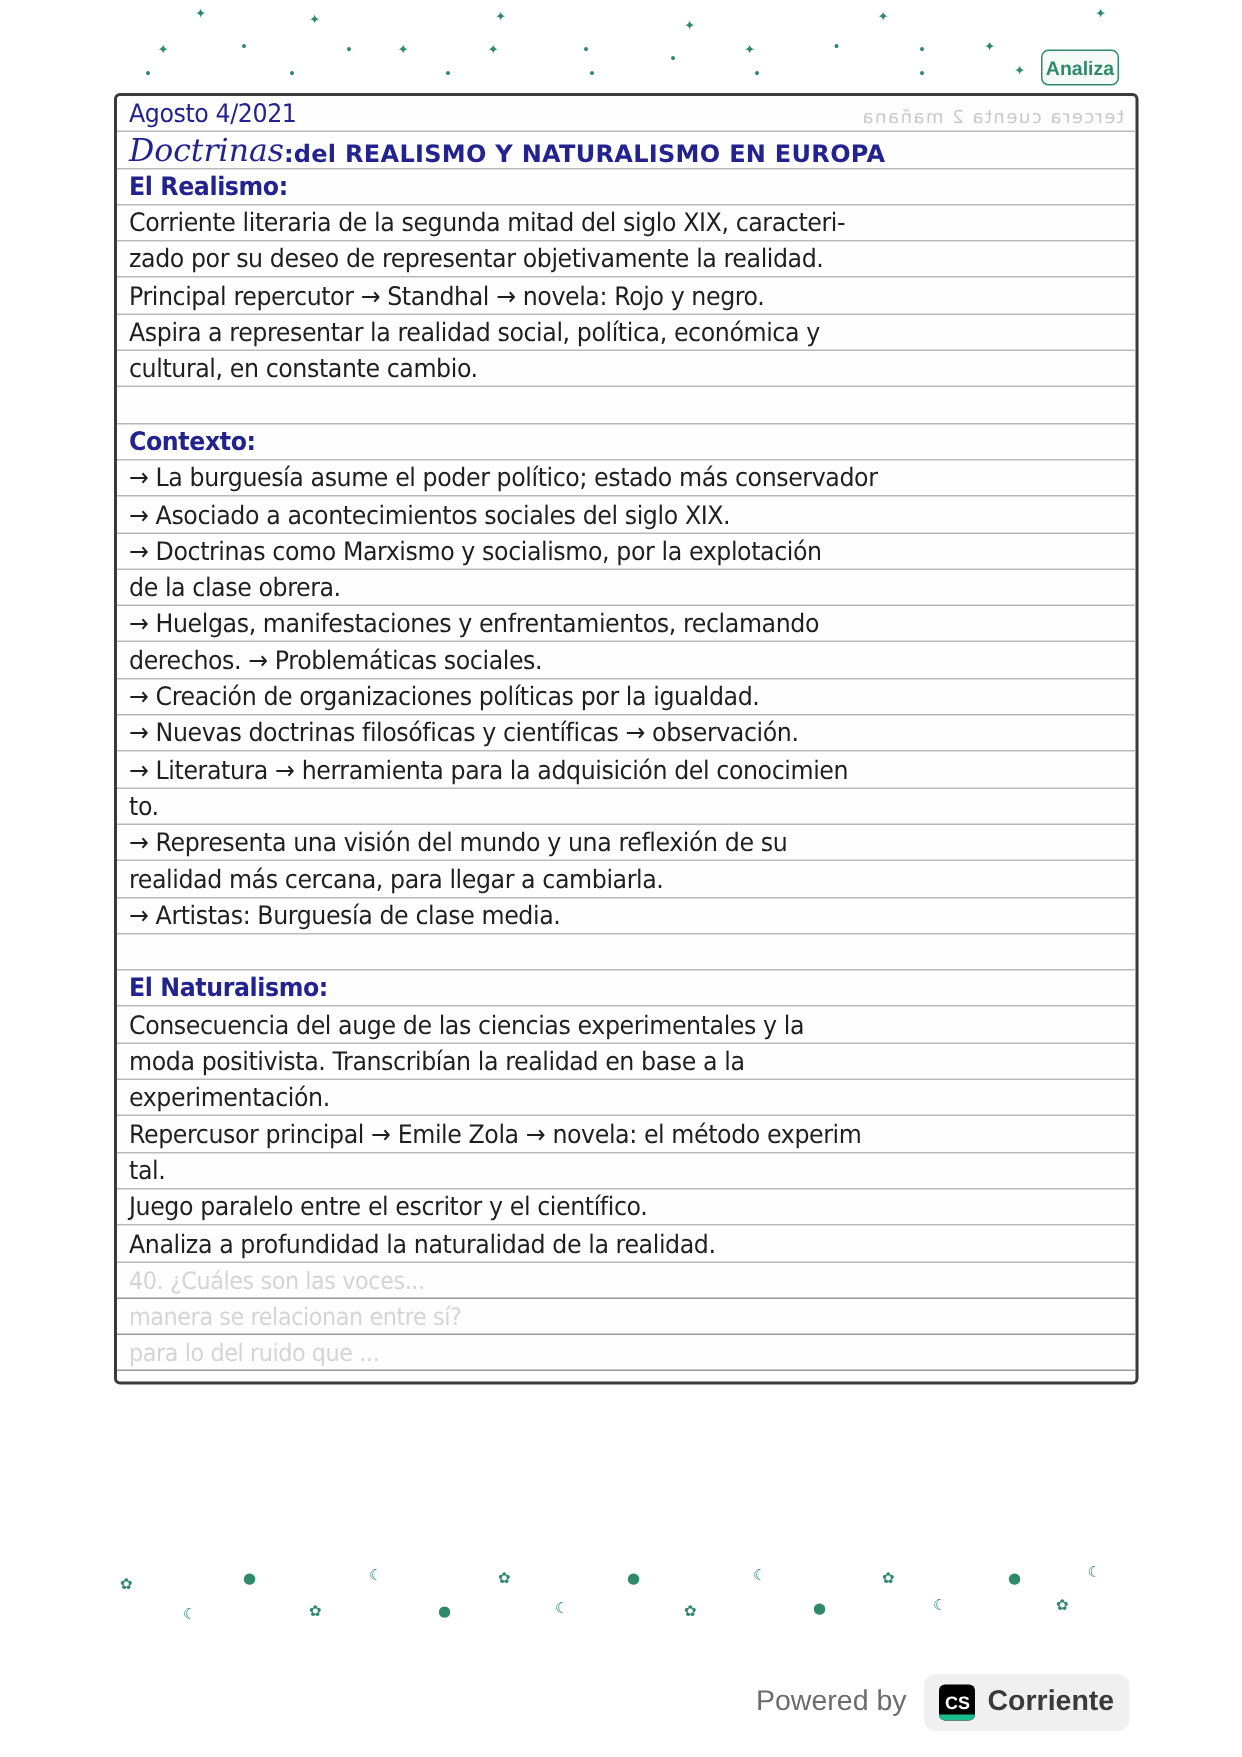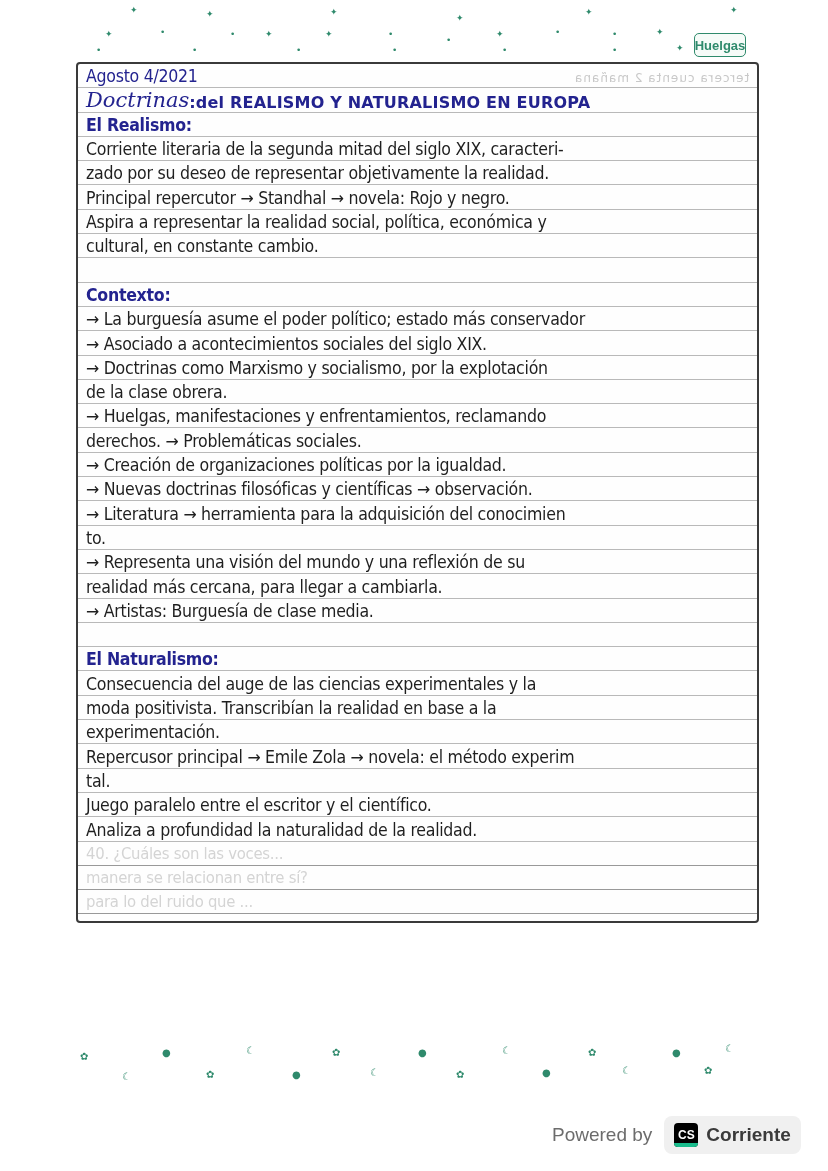--- a/index.html
+++ b/index.html
@@ -36,21 +36,21 @@
   .ghost {
     position:absolute; right:8px; bottom:2px; color:#c8c8c8; font-size:12px;
     transform:scaleX(-1); letter-spacing:1px; white-space:nowrap;
   }
   .ghost-line { color:#d4d4d4; font-size:16px; }
   .bottom-dots { position:absolute; left:70px; top:1040px; width:700px; height:50px; }
   .dot { position:absolute; color:#2f8a6c; font-size:10px; line-height:10px; }
   .footer {
     position:absolute; left:504px; top:1116px; display:flex; align-items:center; gap:12px;
   }
-  .powered { font-family:"Liberation Sans", sans-serif; font-size:19px; color:#6c6c6c;margin-left:48px; }
+  .powered { font-family:"Liberation Sans", sans-serif; font-size:19px; color:#6c6c6c; }
   .cs-badge {
     display:flex; align-items:center; gap:8px; background:#f0f0f0; border-radius:8px;
     padding:7px 10px 7px 10px;
   }
   .cs-logo {
     width:24px; height:24px; background:#000000; border-radius:4px; color:#fff;
     font-family:"Liberation Sans", sans-serif; font-weight:bold; font-size:12px;
     display:flex; align-items:center; justify-content:center; position:relative; overflow:hidden;
   }
   .cs-logo::after { content:""; position:absolute; left:0; bottom:0; width:100%; height:4px; background:#19bc8c; }
@@ -79,21 +79,21 @@
   <span class="star" style="left:656px;top:28px">✦</span>
   <span class="star" style="left:96px;top:46px">•</span>
   <span class="star" style="left:192px;top:46px">•</span>
   <span class="star" style="left:296px;top:46px">•</span>
   <span class="star" style="left:392px;top:46px">•</span>
   <span class="star" style="left:502px;top:46px">•</span>
   <span class="star" style="left:612px;top:46px">•</span>
   <span class="star" style="left:676px;top:44px">✦</span>
 </div>
 
-<div class="scribe">Huelgas</div>
+<div class="scribe">Analiza</div>
 
 <div class="page">
 
   <div class="line" style="top:0">
     <span class="txt hd" style="font-weight:normal">Agosto 4/2021</span>
     <span class="ghost">tercera cuenta 2 mañana</span>
   </div>
 
   <div class="line title" style="top:24.3px">
     <span class="script">Doctrinas</span>

